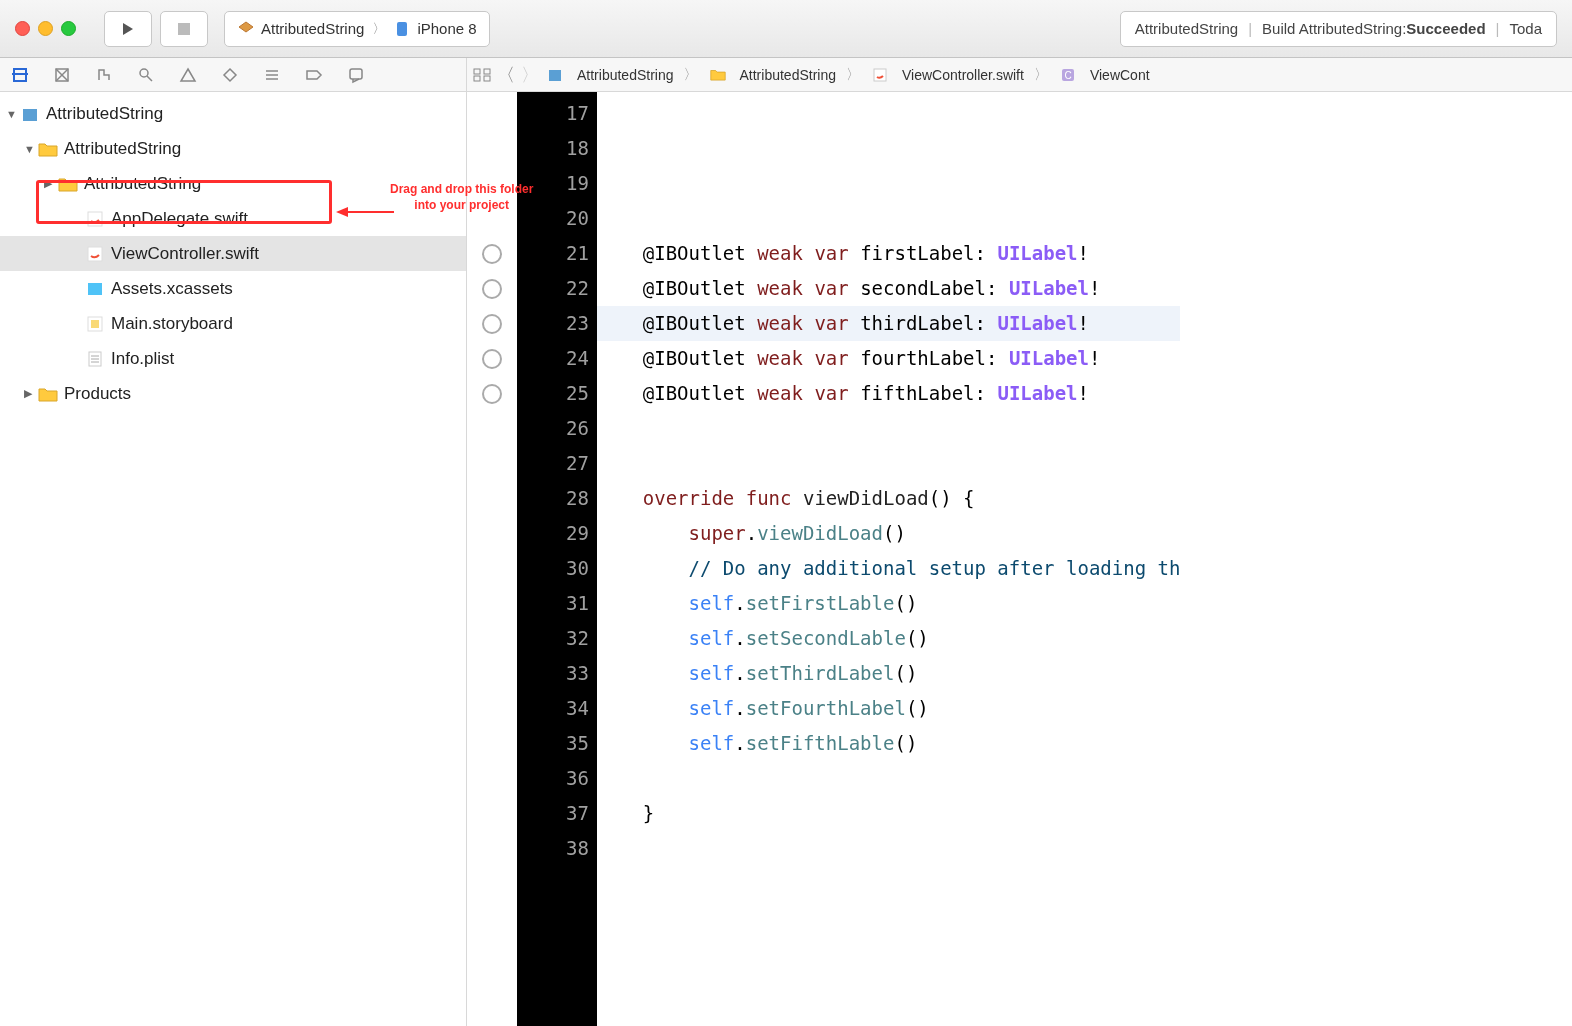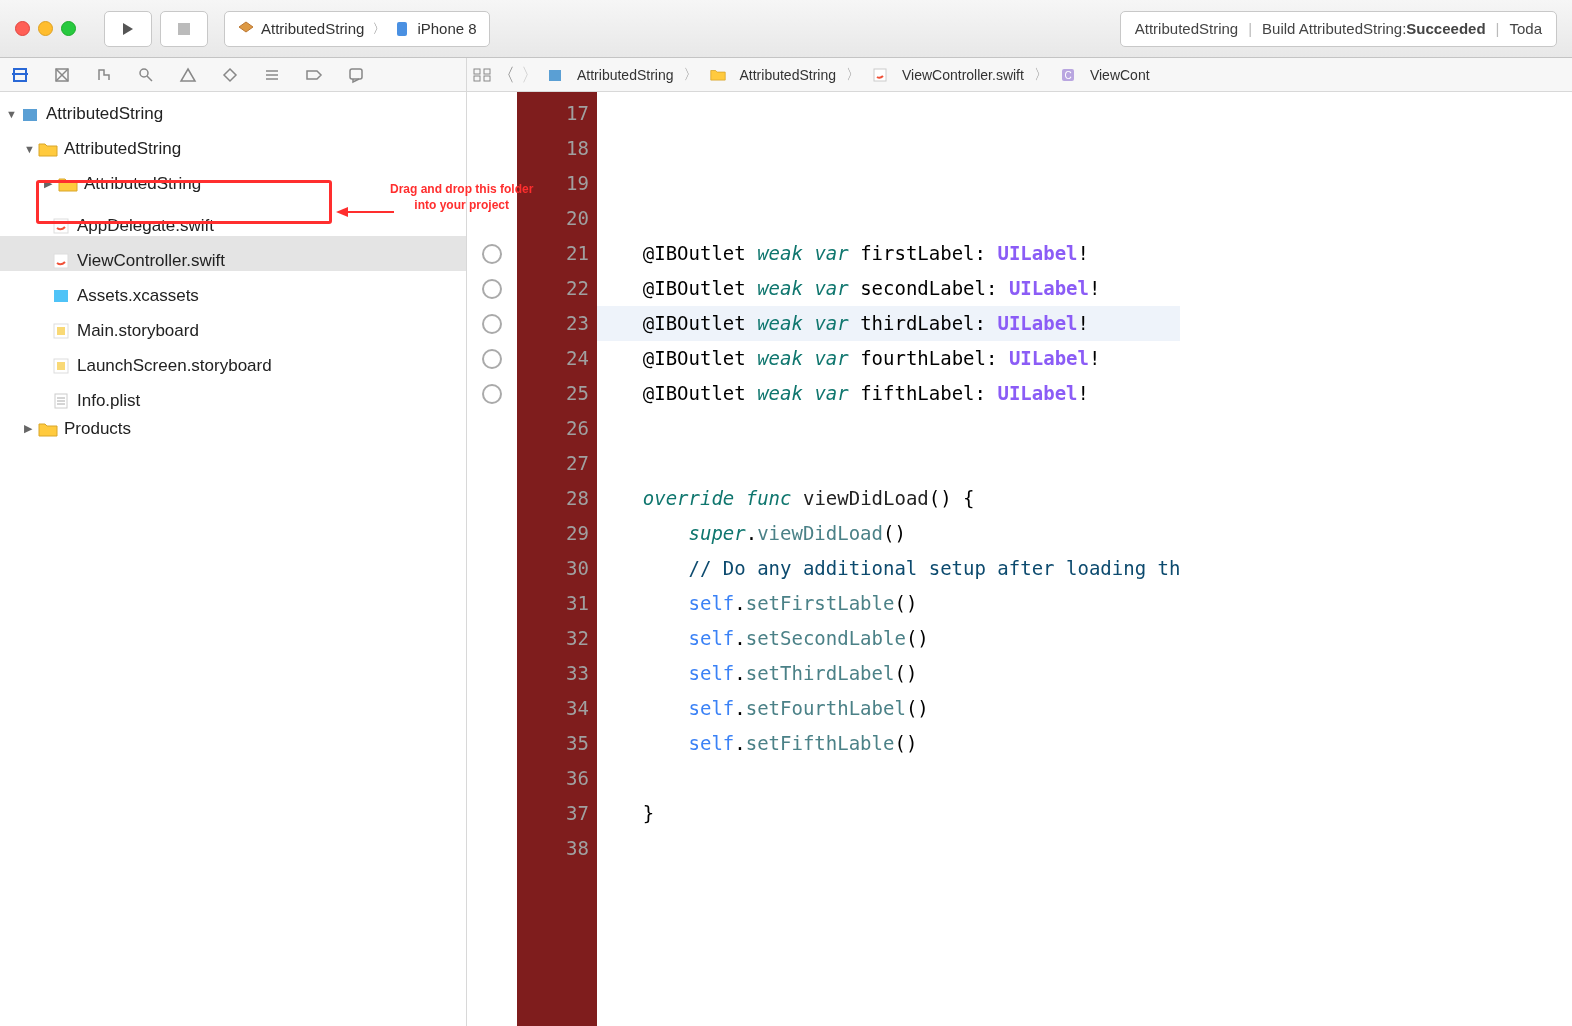--- a/index.html
+++ b/index.html
@@ -28,39 +28,39 @@
 .sidebar { width: 467px; border-right: 1px solid #d8d8d8; background: #fff; display: flex; flex-direction: column; }
 .sb-tabs { height: 34px; border-bottom: 1px solid #d8d8d8; background: #f7f7f7; display: flex; align-items: center; padding: 0 8px; gap: 18px; }
 .tree { padding-top: 4px; font-size: 17px; color: #222; }
 .tree-item { display: flex; align-items: center; height: 35px; padding-left: 6px; cursor: default; }
 .tree-item.sel { background: #e4e4e4; }
 .disclosure { width: 14px; color: #666; font-size: 11px; }
 .icon { width: 20px; height: 20px; margin-right: 6px; display: inline-flex; align-items: center; justify-content: center; }
 .folder-icon { fill: #ffca3e; stroke: #d9a62a; }
 .indent1 { padding-left: 24px; }
 .indent2 { padding-left: 44px; }
-.indent3 { padding-left: 37px; align-items: flex-end; }
+.indent3 { padding-left: 71px; }
 
 
 .highlight-box { position: absolute; border: 3px solid #ff2e2e; left: 36px; top: 180px; width: 296px; height: 44px; border-radius: 3px; pointer-events: none; }
 .anno-text { position: absolute; color: #ff2e2e; font-weight: bold; font-size: 12px; left: 390px; top: 182px; line-height: 1.3; }
 .anno-arrow { position: absolute; left: 336px; top: 205px; }
 
 
 .editor { flex: 1; display: flex; flex-direction: column; }
 .jump-bar { height: 34px; border-bottom: 1px solid #d8d8d8; background: #f7f7f7; display: flex; align-items: center; padding: 0 6px; font-size: 14px; color: #333; gap: 6px; }
 .jump-bar .chev2 { color: #999; margin: 0 4px; }
 .code-area { display: flex; font-family: "SF Mono", Menlo, monospace; font-size: 19px; line-height: 35px; overflow: hidden; flex: 1; }
-.gutter { width: 80px; text-align: right; padding-right: 8px; color: #a0a0a0; background: #7f1d1d; padding-top: 4px; }
+.gutter { width: 80px; text-align: right; padding-right: 8px; color: #a0a0a0; background: #000000; padding-top: 4px; }
 .break-gutter { width: 50px; display: flex; flex-direction: column; padding-top: 4px; }
 .breakpoint { height: 35px; display: flex; align-items: center; justify-content: center; }
 .circ { width: 20px; height: 20px; border: 2px solid #aaa; border-radius: 50%; }
 .code { padding-top: 4px; white-space: pre; }
 .kw-attr { color: #000000; }
-.kw { color: #0f766e; font-style: italic; }
+.kw { color: #7f1d1d; }
 .type { color: #8b5cf6; font-weight: bold; }
 .ident { color: #222; }
 .self { color: #3b82f6; }
 .comment { color: #0c4a6e; }
 .method { color: #4b8187; }
 .highlight-line { background: #eef3fa; }
 
 svg { display: block; }
 </style>
 </head>
@@ -230,30 +230,20 @@
                 <rect x="2" y="2" width="14" height="14" fill="#fff" stroke="#ddd"></rect>
                 <rect x="5" y="5" width="8" height="8" fill="#f9d976"></rect>
               </svg>
             </span>
             <span>Main.storyboard</span>
           </div>
           <div class="tree-item indent3">
             <span class="disclosure"></span>
             <span class="icon">
               <svg width="18" height="18">
-                <rect x="2" y="2" width="14" height="14" fill="#fff" stroke="#ddd"></rect>
-                <rect x="5" y="5" width="8" height="8" fill="#f9d976"></rect>
-              </svg>
-            </span>
-            <span>LaunchScreen.storyboard</span>
-          </div>
-          <div class="tree-item indent3">
-            <span class="disclosure"></span>
-            <span class="icon">
-              <svg width="18" height="18">
                 <rect x="3" y="2" width="12" height="14" fill="#fff" stroke="#ccc"></rect>
                 <line x1="5" y1="6" x2="13" y2="6" stroke="#aaa"></line>
                 <line x1="5" y1="9" x2="13" y2="9" stroke="#aaa"></line>
                 <line x1="5" y1="12" x2="13" y2="12" stroke="#aaa"></line>
               </svg>
             </span>
             <span>Info.plist</span>
           </div>
         </div>
       <div class="tree-item indent1">

